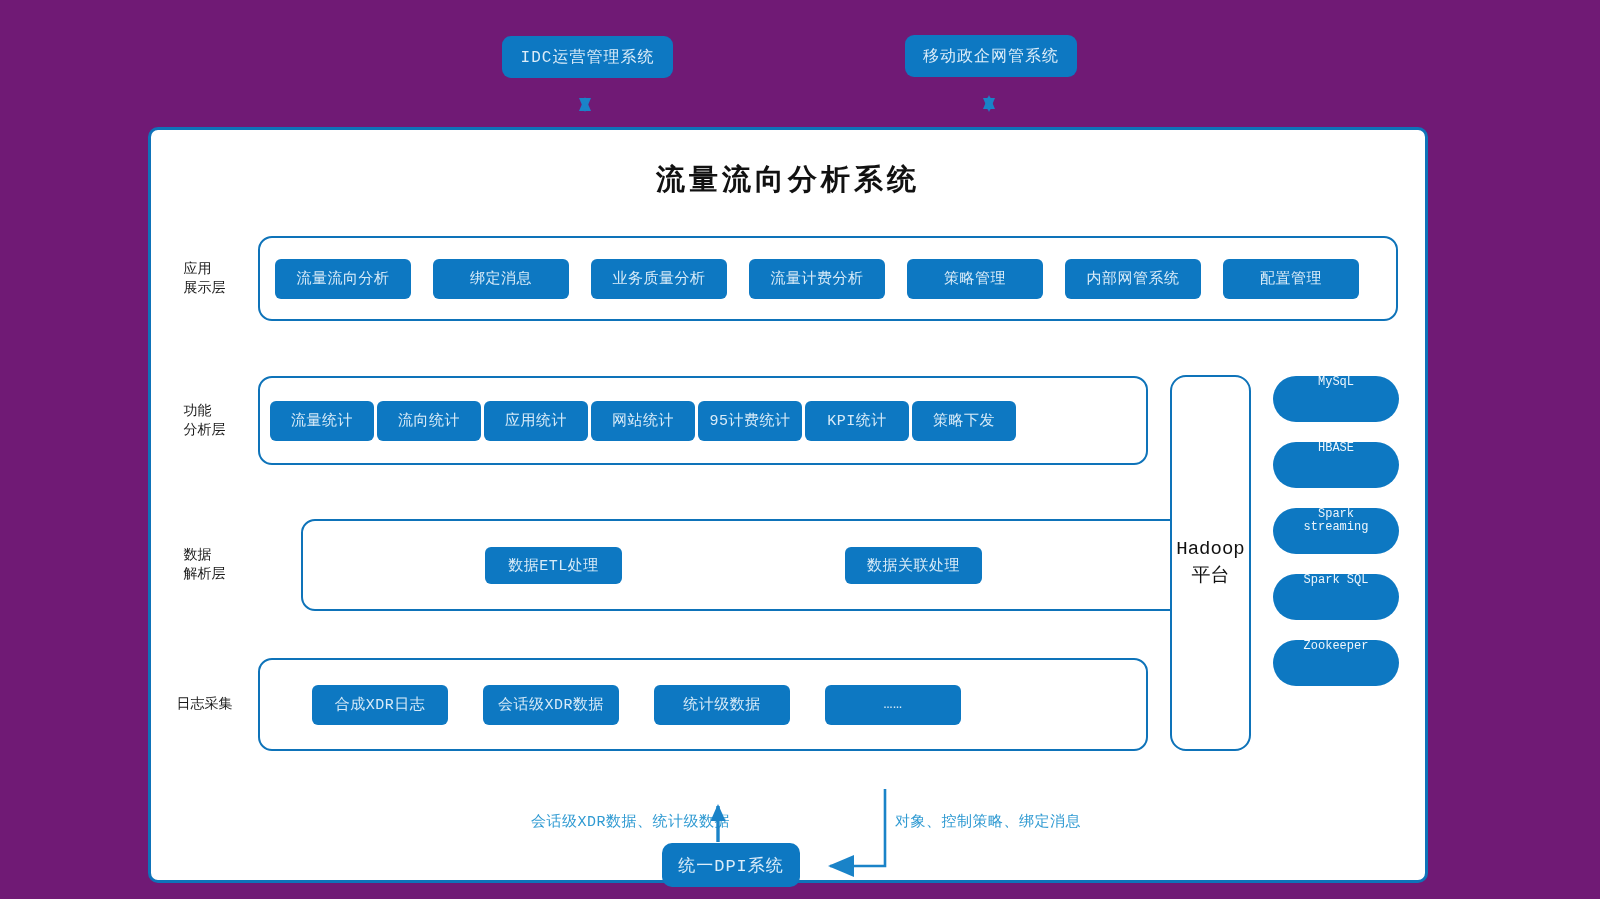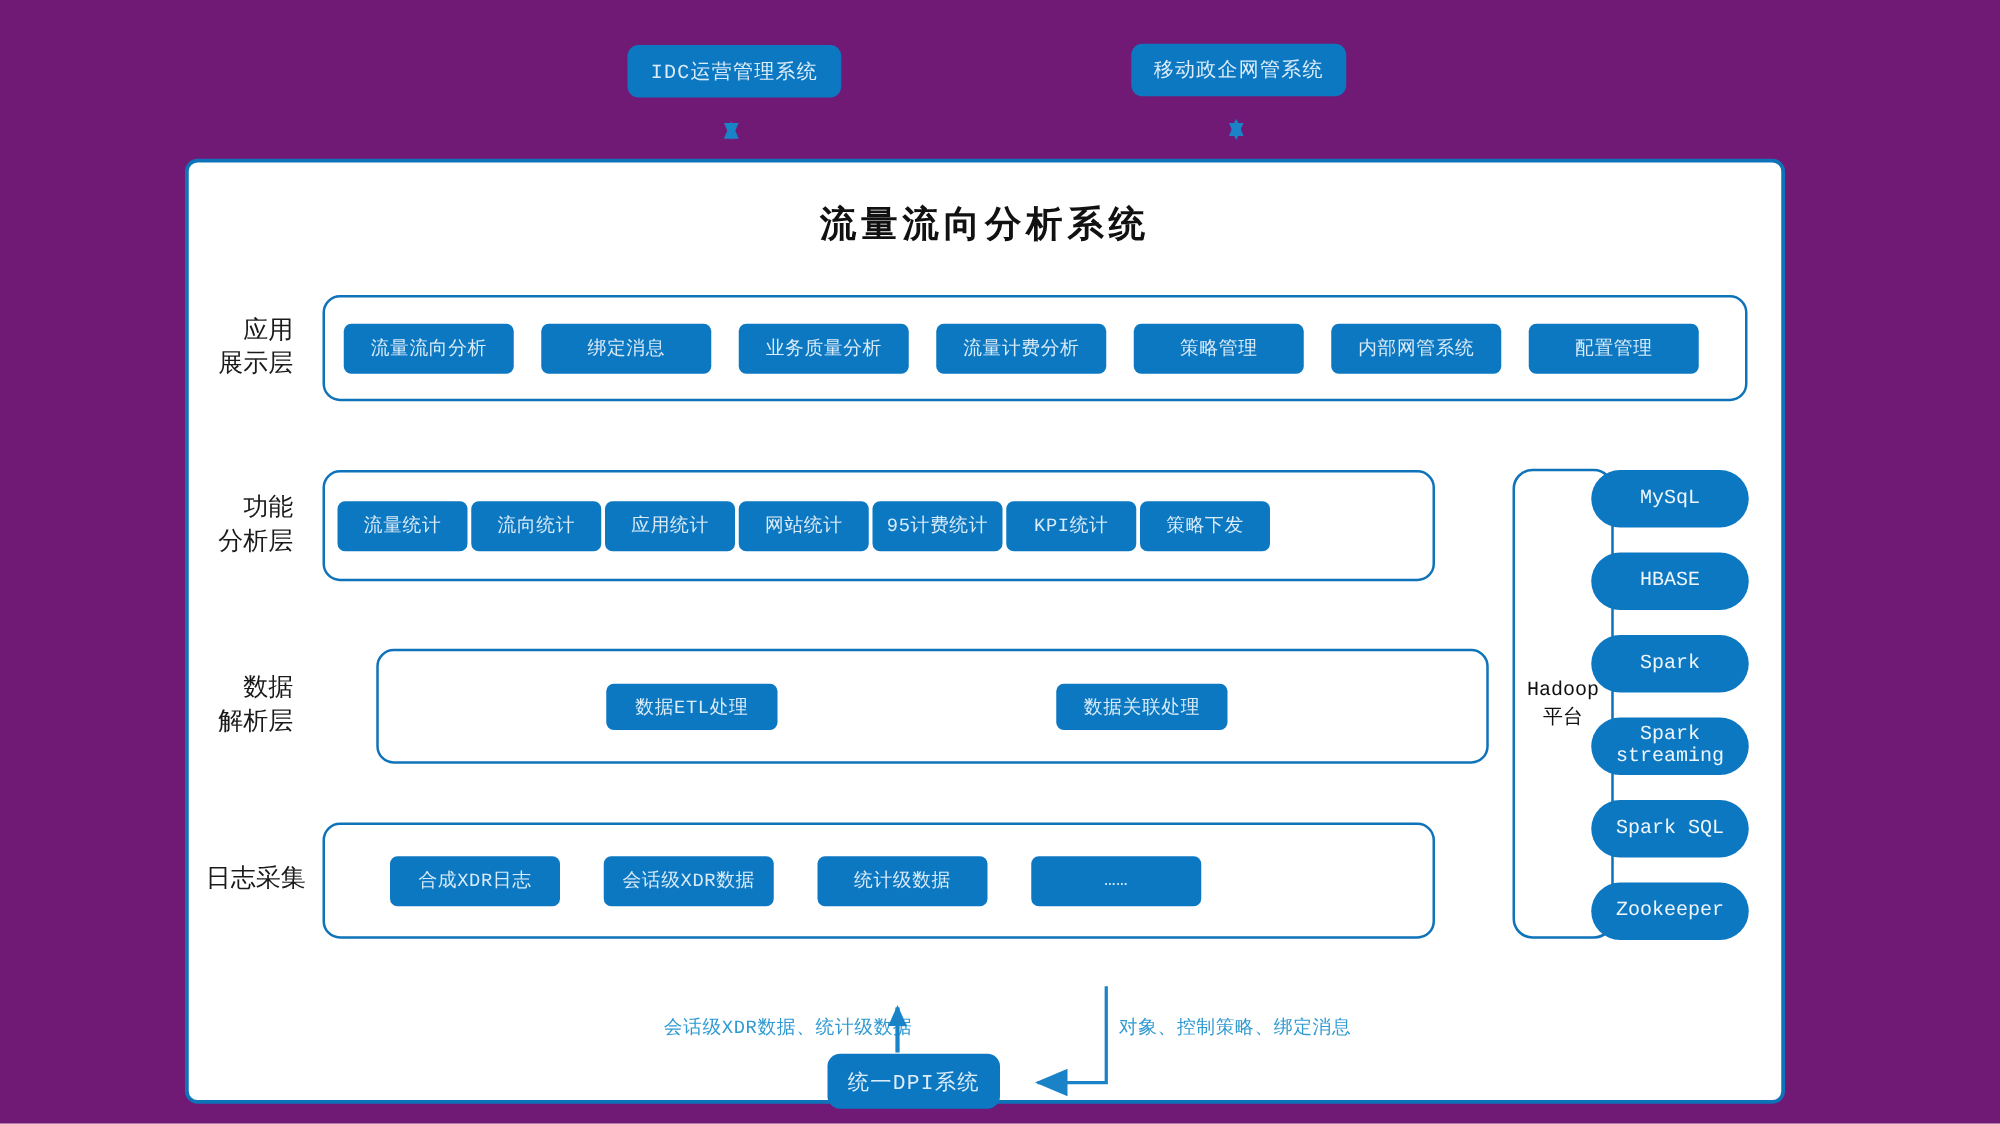--- a/index.html
+++ b/index.html
@@ -27,22 +27,22 @@
     color:#111111;font-size:29px;font-weight:600;letter-spacing:4px;
   }
   
   .layer-row{position:absolute;left:0;width:100%;}
   .row-1{top:106px;height:85px;}
   .row-2{top:246px;height:89px;}
   .row-3{top:389px;height:92px;}
   .row-4{top:528px;height:93px;}
   .layer-label{
     position:absolute;left:0;top:0;width:107px;height:100%;
-    display:flex;align-items:center;justify-content:center;text-align:right;
-    color:#1a1a1a;font-size:20px;line-height:1.35;white-space:pre-line;
+    display:flex;align-items:center;justify-content:center;text-align:left;
+    color:#1a1a1a;font-size:14px;line-height:1.35;white-space:pre-line;
   }
   .layer-box{
     position:absolute;left:107px;top:0;height:100%;box-sizing:border-box;
     border:2px solid #0e73b9;border-radius:14px;background:#ffffff;
     display:flex;align-items:center;
   }
   .row-1 .layer-box{width:1140px;padding-left:15px;gap:22px;}
   .row-2 .layer-box{width:890px;padding-left:10px;gap:3px;}
   .row-3 .layer-box{width:890px;padding-left:182px;gap:223px;margin-left:43px;}
   .row-4 .layer-box{width:890px;padding-left:52px;gap:35px;}
@@ -53,31 +53,31 @@
   }
   .row-1 .btn{width:136px;height:40px;}
   .row-2 .btn{width:104px;height:40px;}
   .row-3 .btn{width:137px;height:37px;}
   .row-4 .btn{width:136px;height:40px;}
   
   .hadoop-box{
     position:absolute;left:1019px;top:245px;width:81px;height:376px;
     border:2.5px solid #0e73b9;border-radius:16px;box-sizing:border-box;background:#ffffff;
     display:flex;align-items:center;justify-content:center;text-align:center;
-    color:#111111;font-size:16px;line-height:1.4;white-space:pre-line;margin-left:40px;
+    color:#111111;font-size:19px;line-height:1.4;white-space:pre-line;
   }
   
   .pill-col{
     position:absolute;left:1122px;top:246px;width:126px;
     display:flex;flex-direction:column;gap:20px;
   }
   .pill{
     width:126px;height:46px;border-radius:23px;background:#0d78c2;color:#eef6fc;
-    display:flex;align-items:center;justify-content:center;text-align:center;
-    font-size:16px;flex:0 0 auto;
+    display:flex;justify-content:center;text-align:center;
+    font-size:12px;flex:0 0 auto;
   }
   .pill span{max-width:100px;line-height:1.12;display:inline-block;}
   
   .dpi-box{
     position:absolute;left:662px;top:843px;width:138px;height:44px;border-radius:10px;
     background:#0d78c2;color:#dcedf9;font-size:17px;
     display:flex;align-items:center;justify-content:center;letter-spacing:1px;
   }
   .flow-label{
     position:absolute;top:812px;color:#2f9ad2;font-size:15px;letter-spacing:0.5px;
@@ -152,23 +152,20 @@
     <div class="hadoop-box">Hadoop
 平台</div>
 
     <div class="pill-col">
 
     <div class="pill">
           <span>MySqL</span>
         </div>
         <div class="pill">
           <span>HBASE</span>
-        </div>
-        <div class="pill">
-          <span>Spark</span>
         </div>
         <div class="pill">
           <span>Spark streaming</span>
         </div>
         <div class="pill">
           <span>Spark SQL</span>
         </div>
         <div class="pill">
           <span>Zookeeper</span>
         </div>

